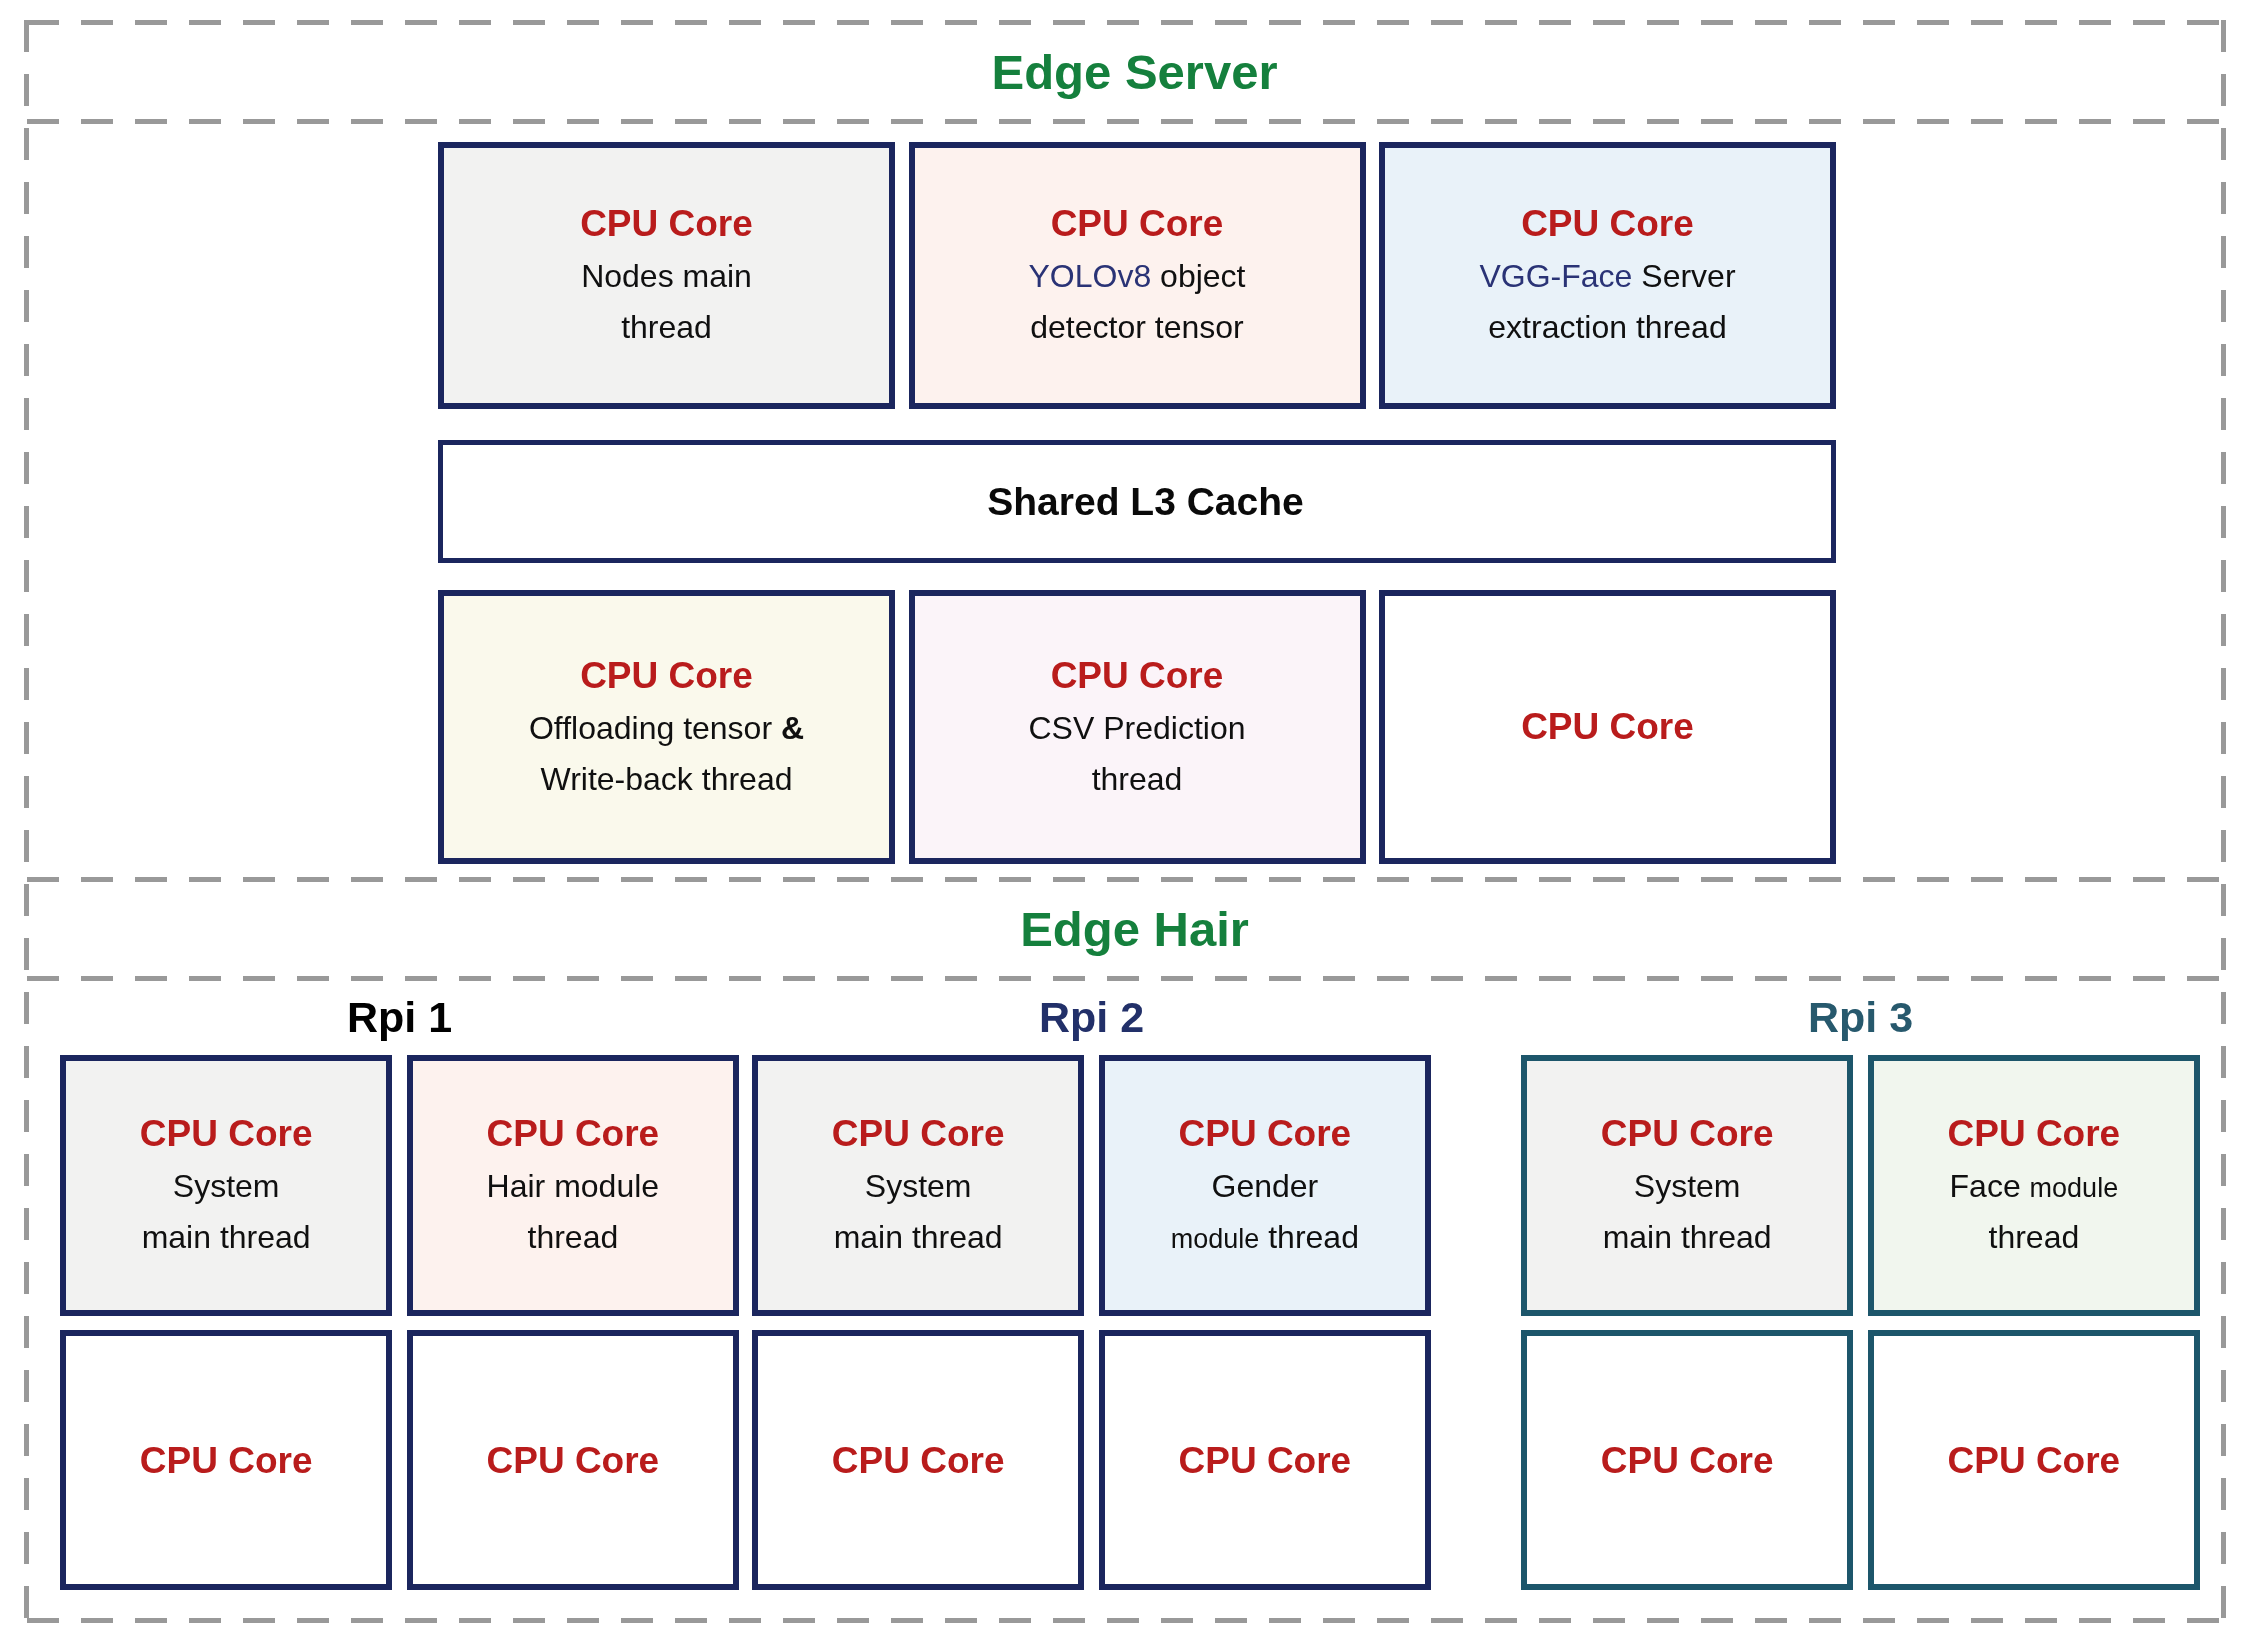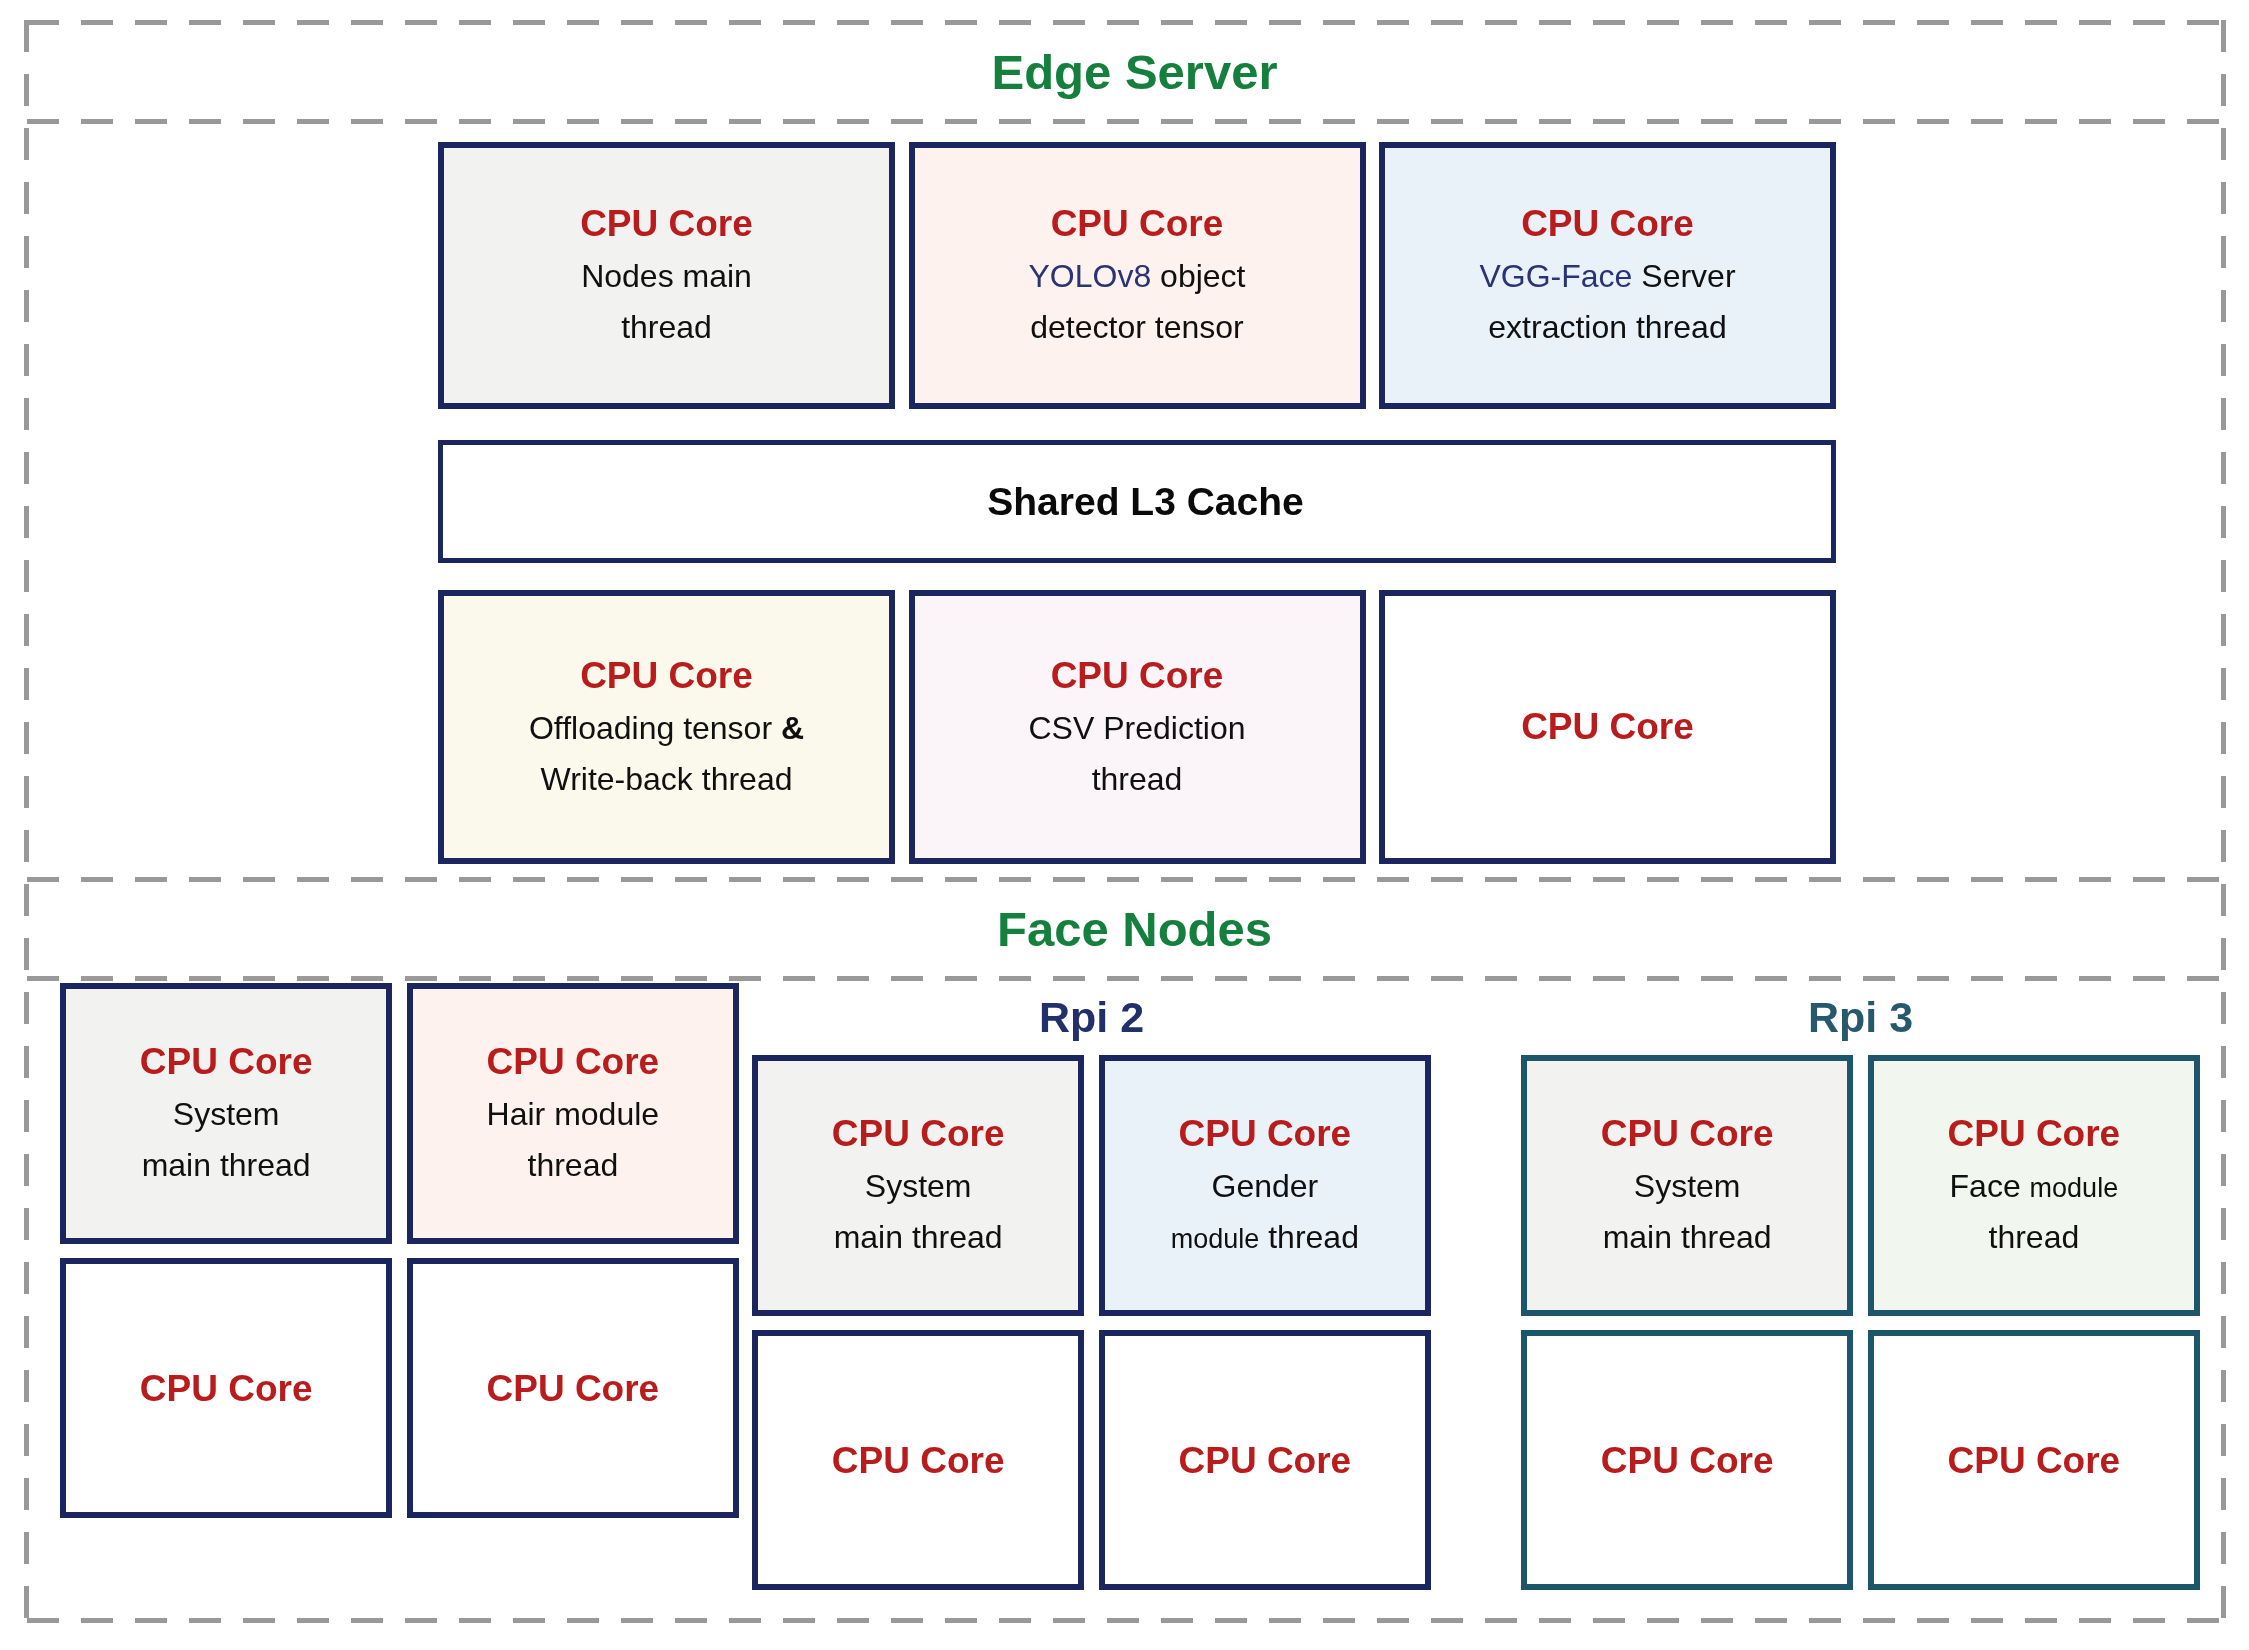--- a/index.html
+++ b/index.html
@@ -92,21 +92,21 @@
 
   <div class="hdash d-top"></div>
   <div class="hdash d-server"></div>
   <div class="hdash d-nodes-top"></div>
   <div class="hdash d-nodes-bottom"></div>
   <div class="hdash d-bottom"></div>
   <div class="vdash v-left"></div>
   <div class="vdash v-right"></div>
 
   <div class="section-title server-title">Edge Server</div>
-  <div class="section-title nodes-title">Face Nodes</div>
+  <div class="section-title nodes-title">Edge Hair</div>
 
   <div class="boxes-row" id="server-top-row">
       <div class="core-box" style="background: rgb(242, 242, 241); border-color: rgb(27, 38, 94);">
         <div class="core-heading">CPU Core</div>
         <div class="core-line"><span>Nodes main</span></div>
         <div class="core-line"><span>thread</span></div>
       </div>
       <div class="core-box" style="background: rgb(253, 242, 238); border-color: rgb(27, 38, 94);">
         <div class="core-heading">CPU Core</div>
         <div class="core-line"><span class="accent">YOLOv8</span><span> object</span></div>
@@ -134,20 +134,21 @@
         <div class="core-line"><span>CSV Prediction</span></div>
         <div class="core-line"><span>thread</span></div>
       </div>
       <div class="core-box" style="background: rgb(255, 255, 255); border-color: rgb(27, 38, 94);">
         <div class="core-heading">CPU Core</div>
       </div>
     </div>
 
   <div id="nodes-area">
       <div class="node-group g0">
+        <div class="group-label" style="color: rgb(0, 0, 0);">Rpi 1</div>
         <div class="group-row r-top">
           <div class="core-box" style="background: rgb(242, 242, 241); border-color: rgb(27, 38, 94);">
             <div class="core-heading">CPU Core</div>
             <div class="core-line"><span>System</span></div>
             <div class="core-line"><span>main thread</span></div>
           </div>
           <div class="core-box" style="background: rgb(253, 242, 238); border-color: rgb(27, 38, 94);">
             <div class="core-heading">CPU Core</div>
             <div class="core-line"><span>Hair module</span></div>
             <div class="core-line"><span>thread</span></div>

